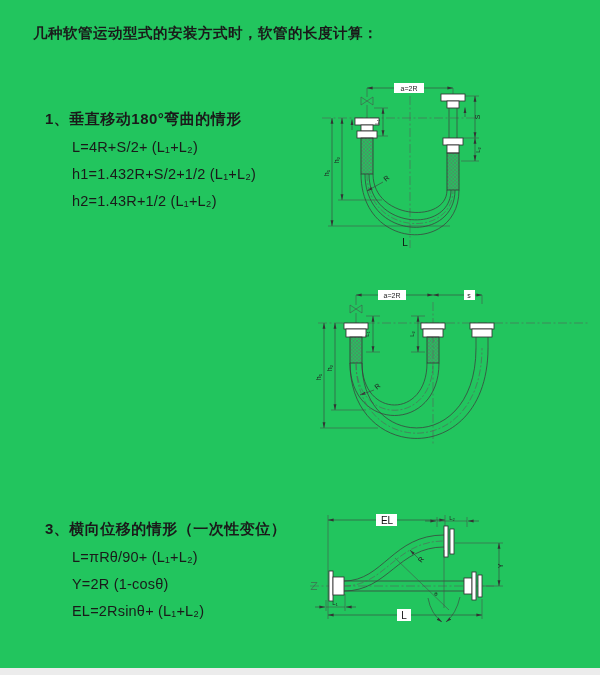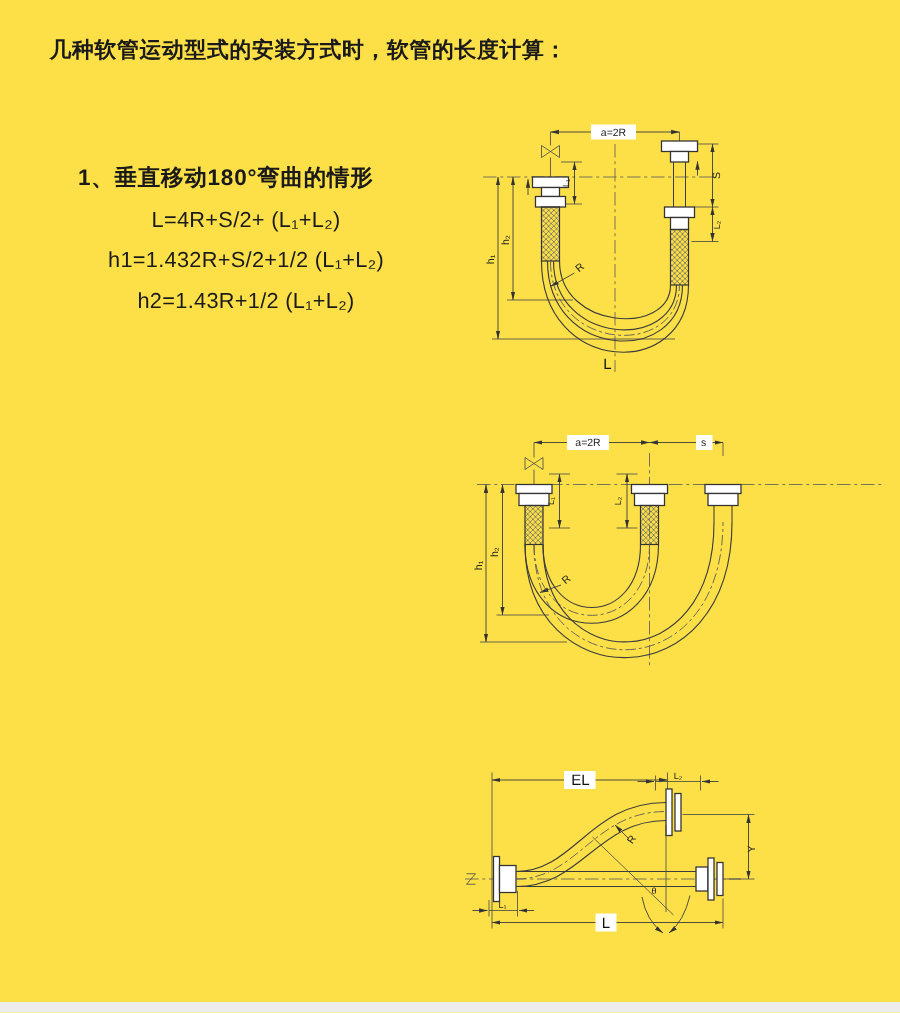--- a/index.html
+++ b/index.html
@@ -1,26 +1,26 @@
 <!DOCTYPE html>
 <html><head>
 <meta charset="utf-8">
 <style>
   html,body { margin:0; padding:0; }
   body {
     width:600px; height:675px; position:relative; overflow:hidden;
     background:#ffffff; color:#1a1a1a;
     font-family:"Liberation Sans","DejaVu Sans",sans-serif;
   }
-  .page { position:absolute; inset:0; background:#fde047; }
+  .page { position:absolute; inset:0; background:#22c55e; }
   .title {
     position:absolute; left:33px; top:24px;
     font-size:14.5px; font-weight:700; letter-spacing:0.5px;
   }
-  .sec { position:absolute;text-align:center; }
+  .sec { position:absolute; }
   .sec .heading { font-size:15px; font-weight:700; line-height:18px; letter-spacing:0.5px; }
   .sec .formula { font-size:14.5px; line-height:16px; margin:11px 0 0 27px; letter-spacing:0.2px; }
   .sec1 { left:45px; top:110px; }
   .sec2 { left:45px; top:307px; }
   .sec3 { left:45px; top:520px; }
   .diag { position:absolute; }
   .d1 { left:308px; top:72px; }
   .d2 { left:308px; top:278px; }
   .d3 { left:298px; top:498px; }
   svg .ln   { stroke:#3c3c3c; stroke-width:0.7;  fill:none; }
@@ -44,20 +44,26 @@
   <div class="title">几种软管运动型式的安装方式时，软管的长度计算：</div>
 
   <div class="sec sec1">
     <div class="heading">1、垂直移动180°弯曲的情形</div>
     <div class="formula">L=4R+S/2+ (L₁+L₂)</div>
     <div class="formula">h1=1.432R+S/2+1/2 (L₁+L₂)</div>
     <div class="formula">h2=1.43R+1/2 (L₁+L₂)</div>
   </div>
 
 
+  <div class="sec sec3">
+    <div class="heading">3、横向位移的情形（一次性变位）</div>
+    <div class="formula">L=πRθ/90+ (L₁+L₂)</div>
+    <div class="formula">Y=2R (1-cosθ)</div>
+    <div class="formula">EL=2Rsinθ+ (L₁+L₂)</div>
+  </div>
 
   <svg class="diag d1" width="290" height="190" viewBox="0 0 290 190">
     <defs>
       <pattern id="braid1" width="3.5" height="3.5" patternUnits="userSpaceOnUse">
         <path d="M0,3.5 L3.5,0 M0,0 L3.5,3.5" stroke="#6a6a6a" stroke-width="0.5" fill="none"></path>
       </pattern>
       <marker id="ar1" viewBox="0 0 10 6" refX="9.4" refY="3" markerWidth="10" markerHeight="6" orient="auto-start-reverse">
         <path d="M0,0.6 L9.6,3 L0,5.4 Z" fill="#333"></path>
       </marker>
     </defs>

